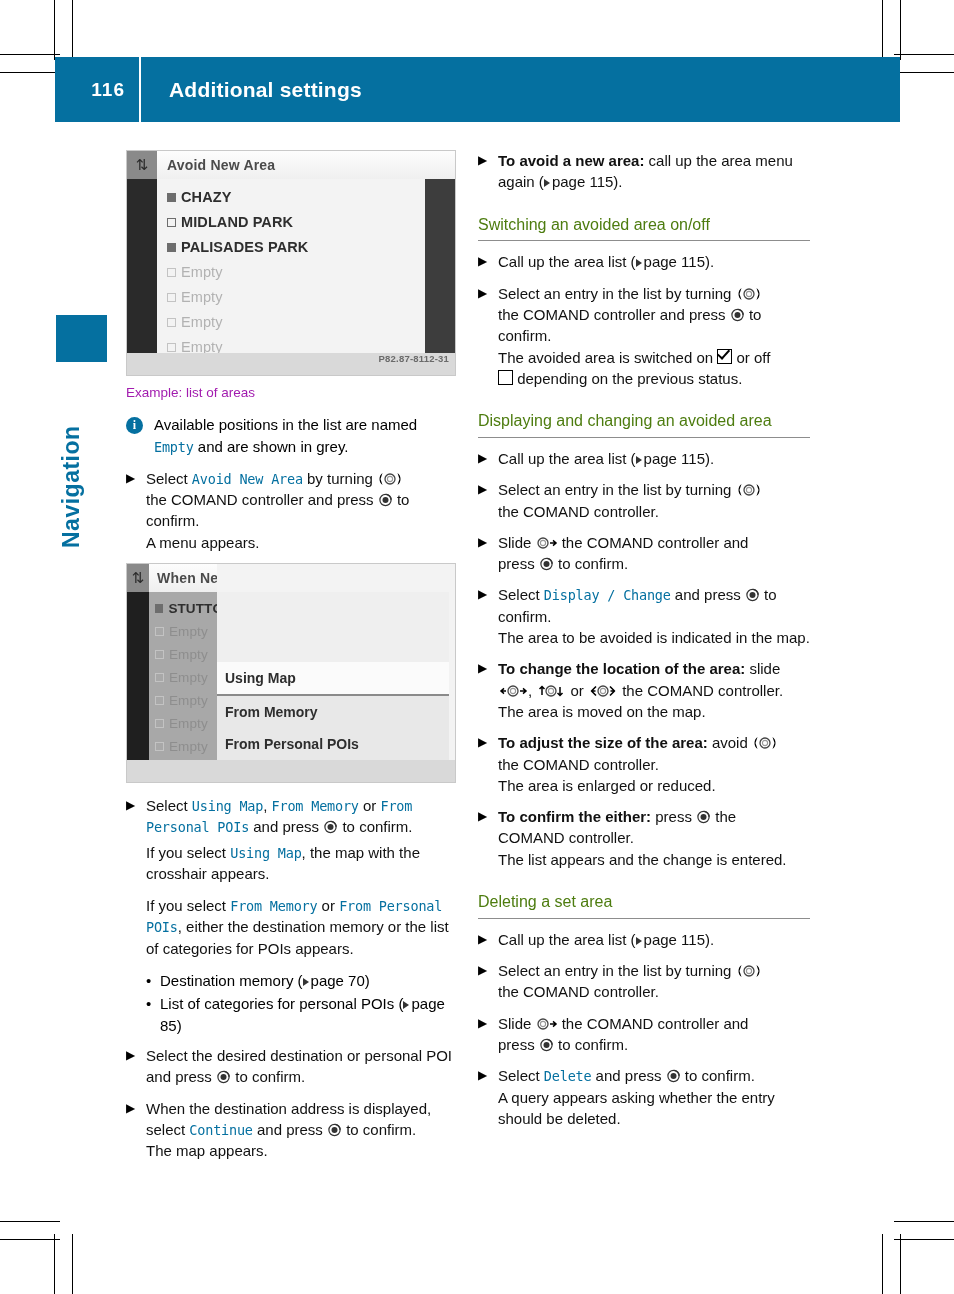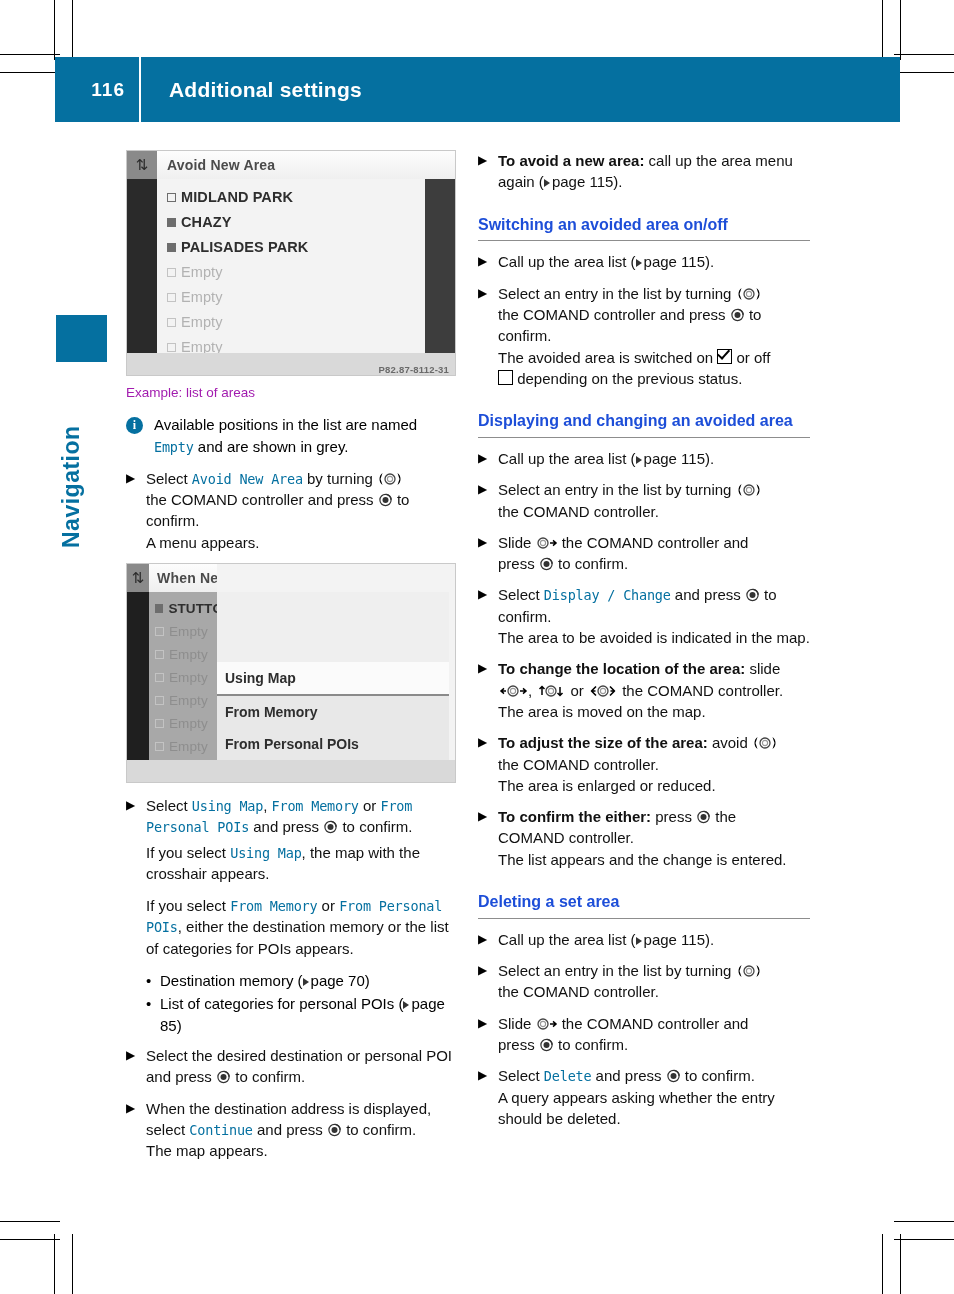--- a/index.html
+++ b/index.html
@@ -161,22 +161,22 @@
     margin-bottom: 2px;
   }
   .dotlist li .dot {
     position: absolute;
     left: 20px;
     top: 0px;
     font-size: 15px;
   }
   .h2 {
     font-size: 16px;
-    font-weight: bold;
-    color: #1d4ed8;
+    font-weight: normal;
+    color: #4d7c0f;
     margin: 22px 0 0 0;
     line-height: 1.3;
   }
   .h2 + .rule {
     border-bottom: 1.4px solid #8d8d8d;
     margin: 5px 0 10px 0;
   }
   .mono {
     font-family: "DejaVu Sans Mono", monospace;
     color: #0570a0;
@@ -304,21 +304,21 @@
   .mk.filled { background: #6d6d6d; }
   .mk.hollow { background: transparent; }
   .mk.dim { border-color: #c3c3c3; }
 
   .scr-footer {
     position: absolute;
     left: 0; right: 0; bottom: 0;
     height: 22px;
     background: #d9d9d9;
     display: flex;
-    align-items: flex-end;
+    align-items: flex-start;
     justify-content: flex-end;
     padding-right: 6px;
     padding-left: 36px;
   }
   .scr-code {
     font-size: 9.5px;
     font-weight: bold;
     color: #6a6a6a;
     letter-spacing: .2px;
   }
@@ -403,26 +403,26 @@
   <div class="figure" id="fig1">
     <div class="scr-titlebar">
       <div class="scr-back">⇅</div>
       <div class="scr-title">Avoid New Area</div>
     </div>
     <div class="scr-body">
       <div class="scr-leftbar"></div>
       <div class="scr-rightbar"></div>
       <div class="scr-list">
         <div class="scr-row">
+            <span class="mk filled"></span>
+            <span>CHAZY</span>
+          </div>
+        <div class="scr-row">
             <span class="mk hollow"></span>
             <span>MIDLAND PARK</span>
-          </div>
-        <div class="scr-row">
-            <span class="mk filled"></span>
-            <span>CHAZY</span>
           </div>
         <div class="scr-row">
             <span class="mk filled"></span>
             <span>PALISADES PARK</span>
           </div>
         <div class="scr-row empty">
             <span class="mk hollow dim"></span>
             <span>Empty</span>
           </div>
         <div class="scr-row empty">

